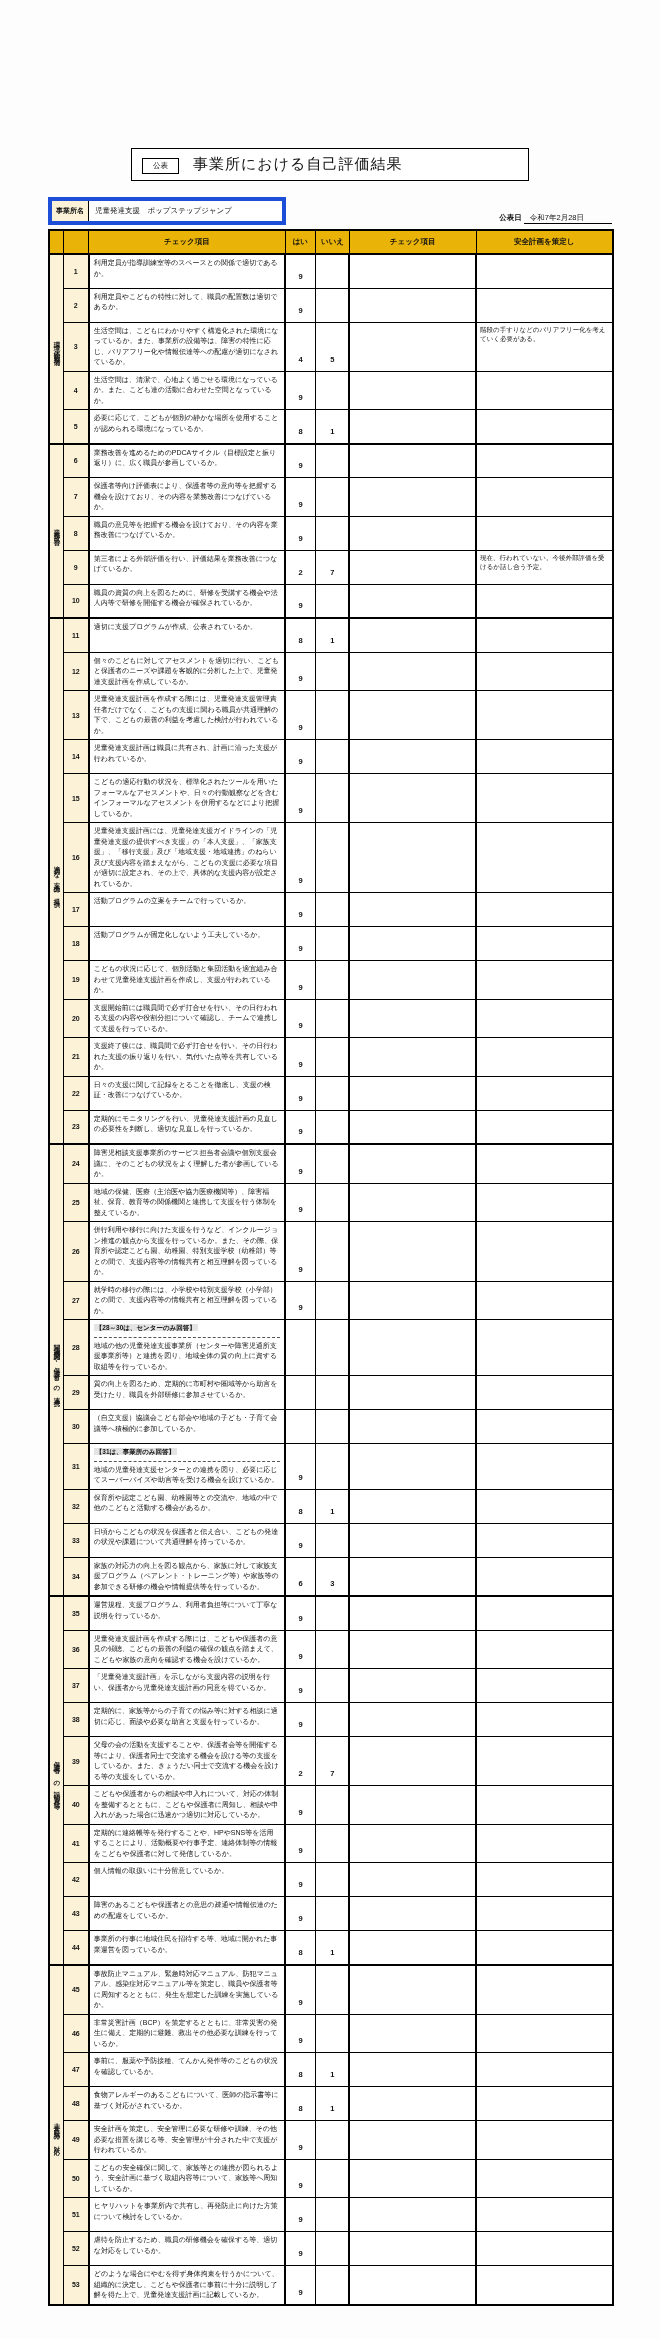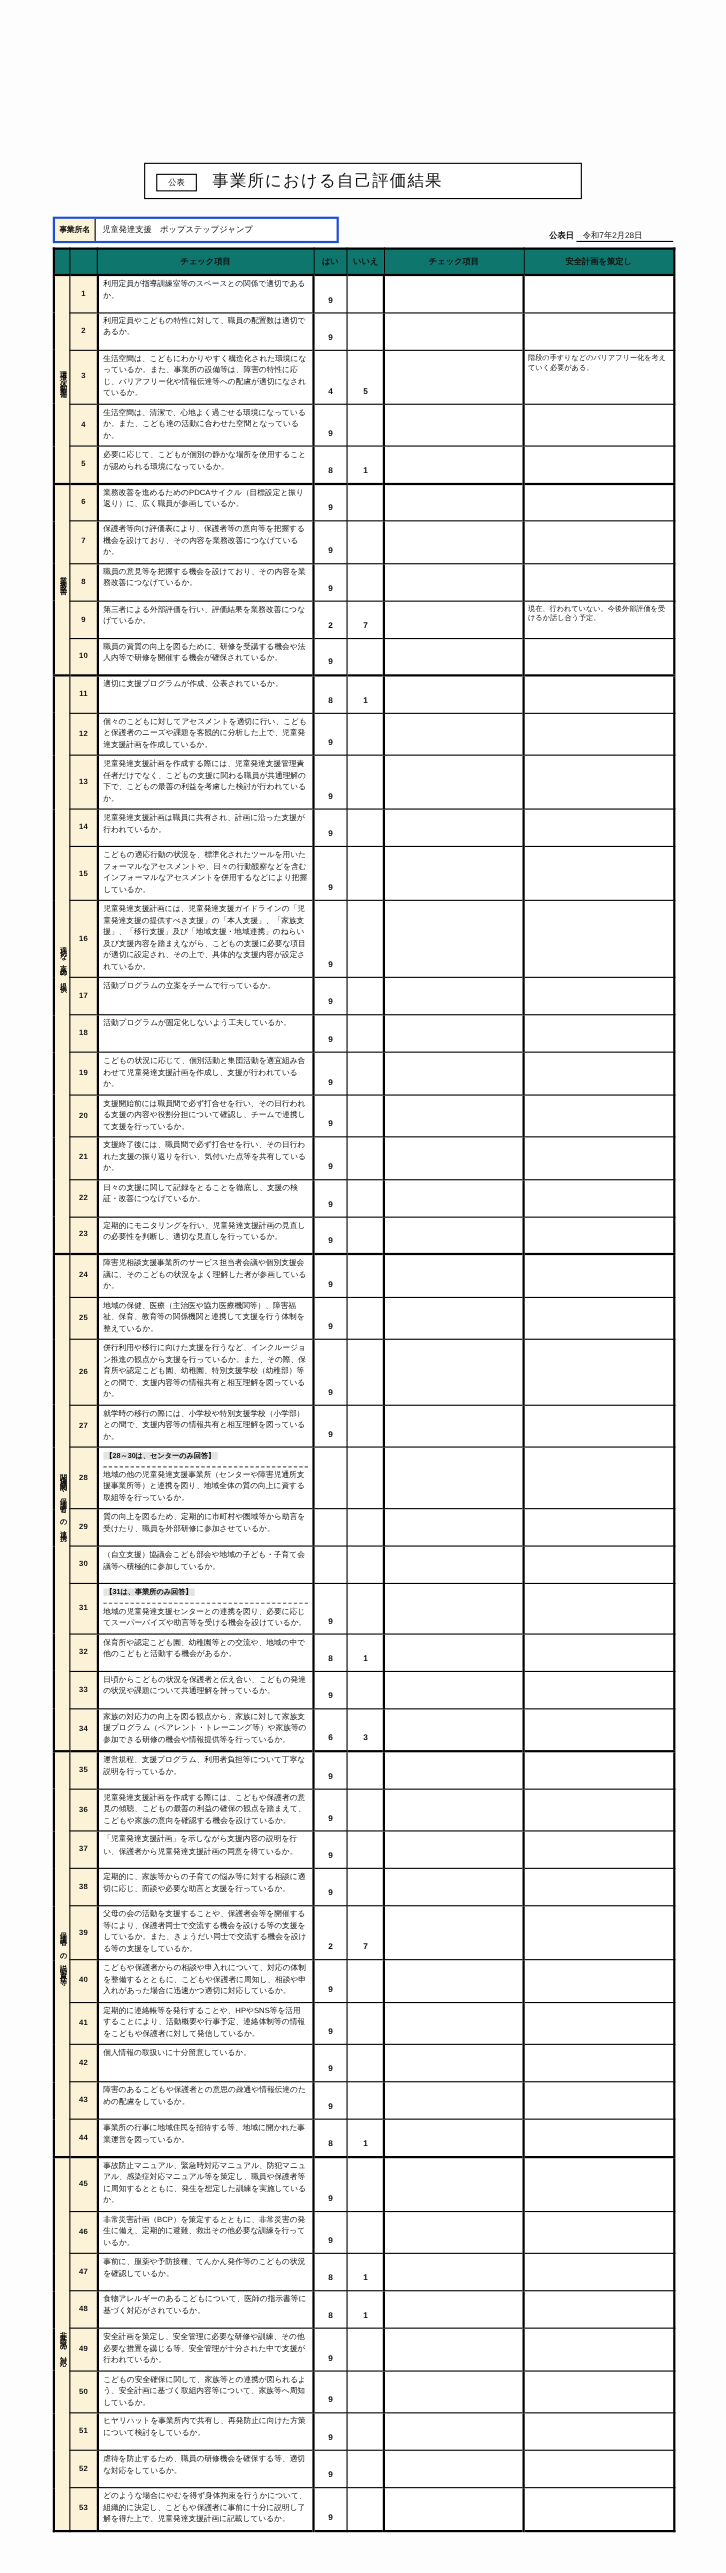--- a/index.html
+++ b/index.html
@@ -15,36 +15,36 @@
   .titlebox{
     width:398px;margin:0 auto 10px auto;border:1px solid #000;background:#fff;
     display:flex;align-items:flex-end;gap:14px;padding:6px 10px;box-sizing:border-box;
   }
   .pubtag{
     border:1px solid #000;font-size:7.5px;padding:2px 10px;background:#fff;white-space:nowrap;
   }
   .doc-title{font-size:15px;letter-spacing:1px;}
   .meta-row{display:flex;justify-content:space-between;align-items:flex-end;margin:16px 0 4px 0;}
   .office{
-    display:flex;border:2px solid #1d4ed8;background:#fff;width:260px;box-sizing:border-box;
+    display:flex;border:4px solid #1d4ed8;background:#fff;width:238px;box-sizing:border-box;
   }
   .office .lab{
     background:#fbf2d8;font-size:7px;font-weight:bold;padding:5px 4px;border-right:1px solid #000;
     white-space:nowrap;display:flex;align-items:center;
   }
   .office .val{font-size:7.5px;padding:5px 6px;display:flex;align-items:center;}
   .pubdate{font-size:7.5px;font-weight:bold;padding-bottom:2px;}
   .pubdate .dt{border-bottom:1px solid #000;padding:0 28px 1px 6px;font-weight:normal;}
   table.grid{
     border-collapse:collapse;width:566px;table-layout:fixed;background:#fff;
     border:2px solid #000;
   }
   .grid th,.grid td{border:1px solid #000;box-sizing:border-box;vertical-align:top;}
   .grid th{
-    background:#0f766e;font-size:7.5px;font-weight:bold;text-align:center;
+    background:#eab308;font-size:7.5px;font-weight:bold;text-align:center;
     padding:6px 2px;border-bottom:2px solid #000;
   }
   col.c-cat{width:14px;} col.c-num{width:25px;} col.c-item{width:192px;}
   col.c-yes{width:30px;} col.c-no{width:33px;} col.c-dev{width:124px;} col.c-iss{width:134px;}
   td.cat-cell{
     background:#fbf2d8;text-align:center;vertical-align:middle;border-right:1px solid #000;
   }
   .vtext{
     writing-mode:vertical-rl;text-orientation:upright;font-size:6.5px;font-weight:bold;
     letter-spacing:3px;margin:0 auto;

